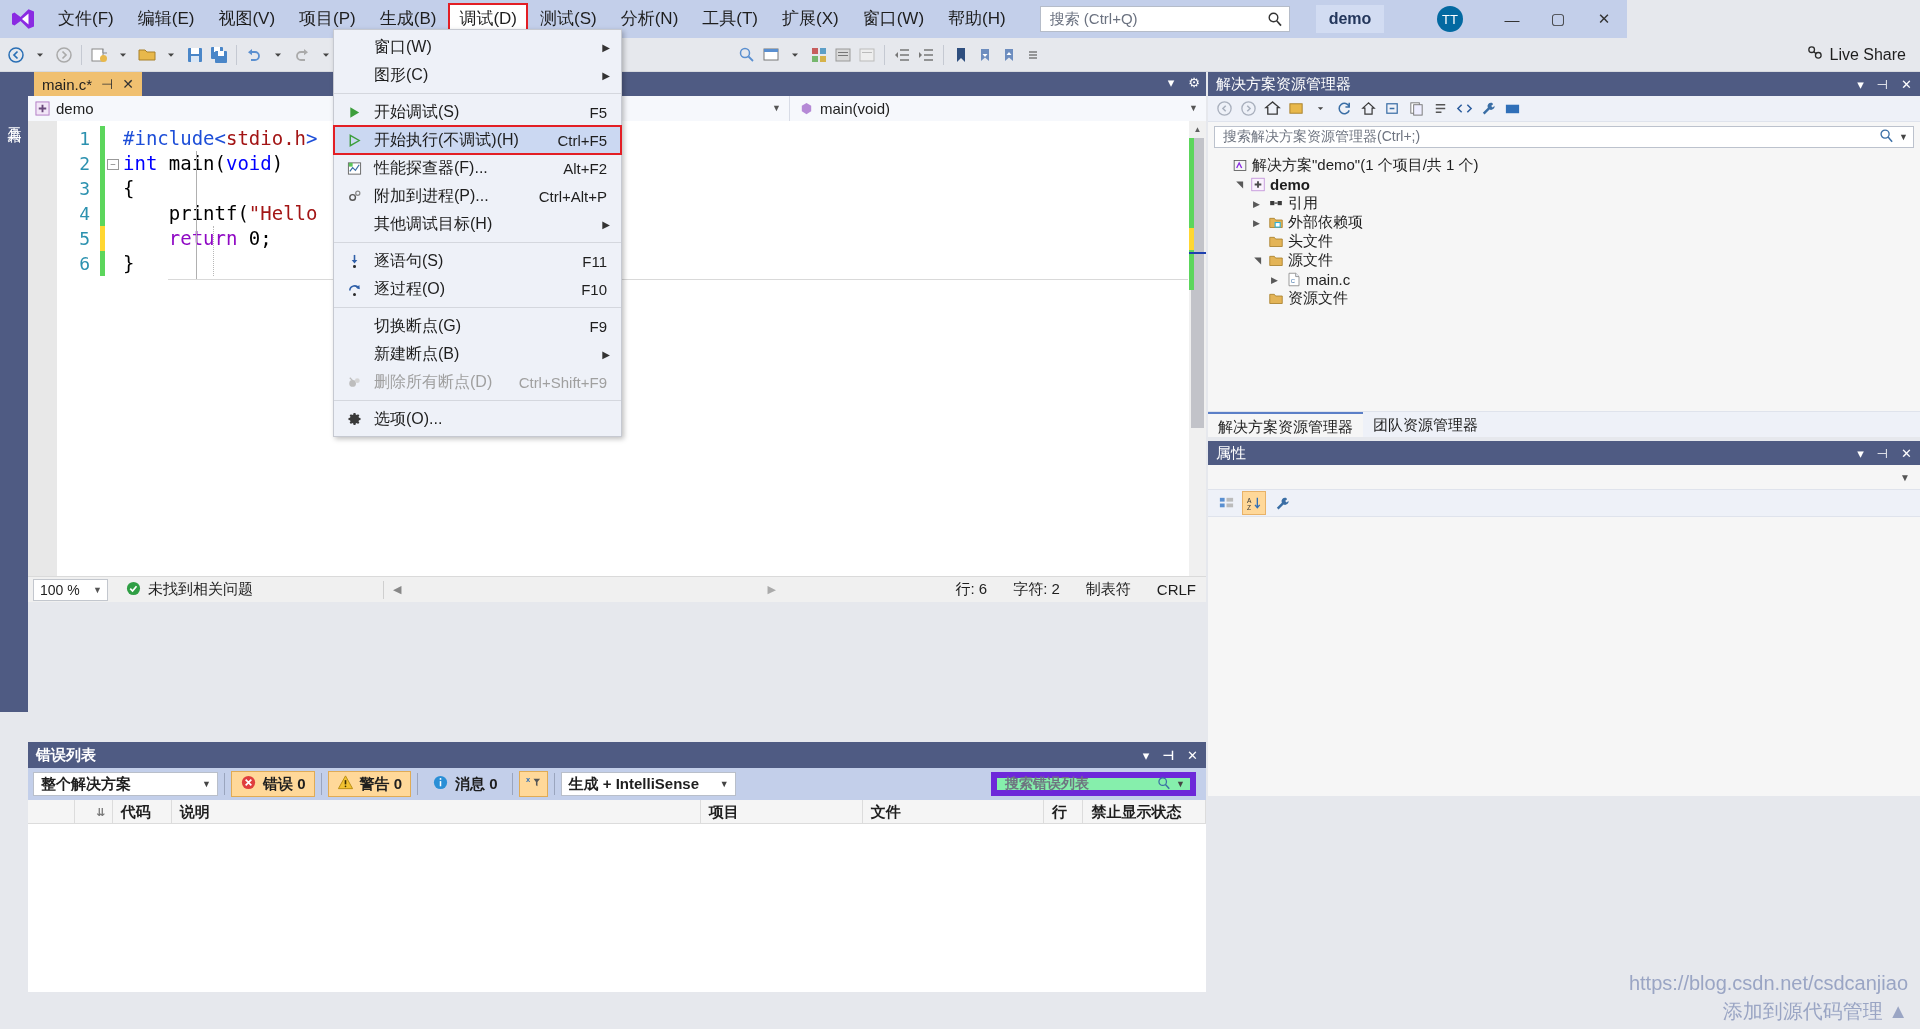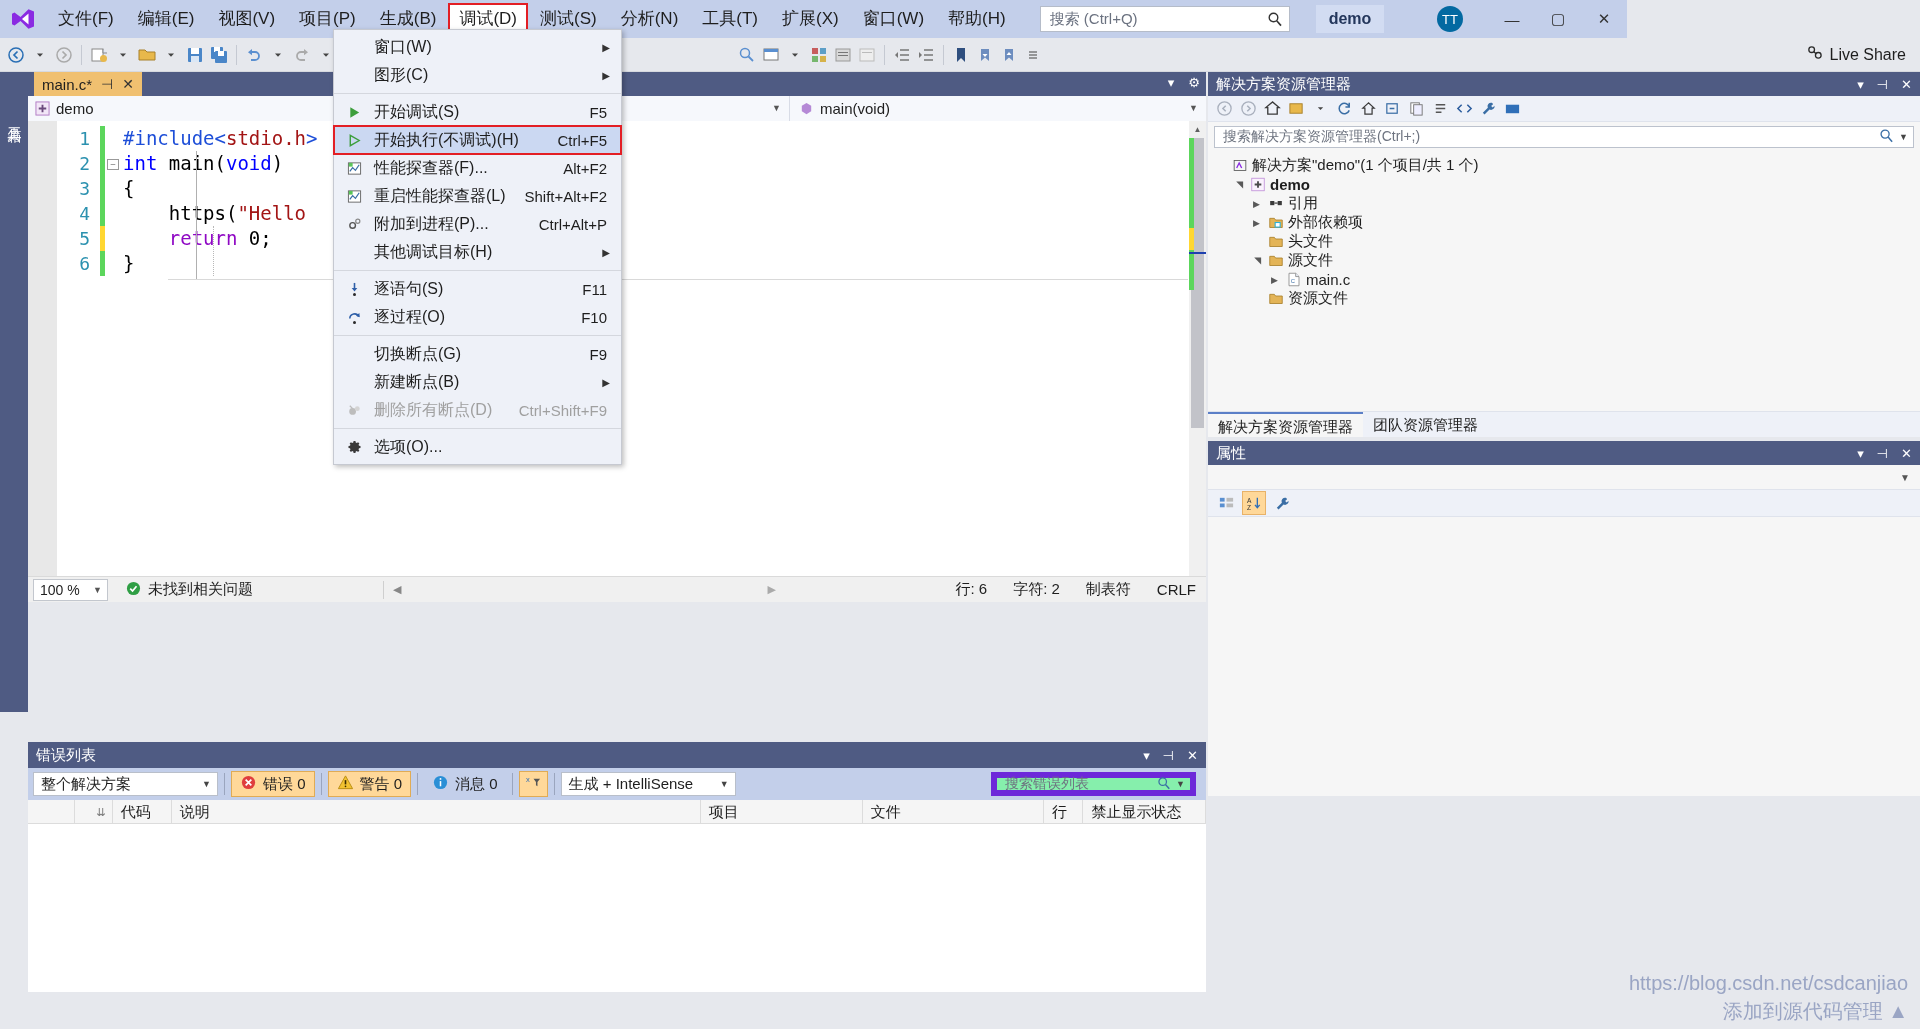--- a/index.html
+++ b/index.html
@@ -165,21 +165,21 @@
 
   
   .prop-panel { position:absolute; left:1208px; top:441px; width:712px; height:355px; background:#f6f6f6; }
   .prop-sub { height:24px; background:#f6f6f6; display:flex; align-items:center; justify-content:flex-end; padding-right:10px; }
   .prop-toolbar { height:28px; background:#eef1f8; display:flex; align-items:center; gap:4px; padding:0 6px;
      border-bottom:1px solid #dfe3ec; border-top:1px solid #dfe3ec;}
   .prop-tb { width:24px; height:24px; display:flex; align-items:center; justify-content:center; }
   .prop-tb.sel { background:#ffd899; border:1px solid #e8b268; }
 
   
-  .el-panel { position:absolute; left:28px; top:742px; width:1178px; height:250px; background:#fff; }
+  .el-panel { position:absolute; left:28px; top:742px; width:1178px; height:250px; background:#fff;font-weight:bold; }
   .el-head { height:26px; background:#4f5b83; color:#fff; display:flex; align-items:center; padding:0 8px; font-size:15px; }
   .el-toolbar { height:32px; background:#c3cfea; display:flex; align-items:center; gap:0; padding:0 5px; }
   .el-combo { width:185px; height:24px; background:#fff; border:1px solid #b9bfca; display:flex;
      align-items:center; padding-left:7px; font-size:15px; position:relative; }
   .el-combo .car { position:absolute; right:6px; font-size:9px; color:#444; }
   .el-sep { width:1px; height:22px; background:#9aa5be; margin:0 6px; }
   .el-btn { height:26px; display:flex; align-items:center; gap:6px; padding:0 8px; font-size:15px; }
   .el-btn.on { background:#ffd899; border:1px solid #e0ab55; }
   .el-btn.flat { background:transparent; }
   .el-search {
@@ -478,21 +478,21 @@
         <span class="car">▼</span>
       </div>
     </div>
 
     <div class="code-area">
       <div class="gutter-grey"></div>
       <div class="code-lines" id="codeLines">
           <div class="cl"><span class="lnum">1</span><span class="chg green"></span><span class="fold"></span><span class="ctxt"><span class="k-grey">#include</span><span class="k-grey">&lt;</span><span class="k-dred">stdio.h</span><span class="k-grey">&gt;</span></span></div>
           <div class="cl"><span class="lnum">2</span><span class="chg green"></span><span class="fold"><span style="border:1px solid #999;padding:0 2px;font-size:9px;line-height:9px;display:inline-block;">−</span></span><span class="ctxt"><span class="k-blue">int</span><span class="k-black"> main(</span><span class="k-blue">void</span><span class="k-black">)</span></span></div>
           <div class="cl"><span class="lnum">3</span><span class="chg green"></span><span class="fold"></span><span class="ctxt"><span class="k-black">{</span></span></div>
-          <div class="cl"><span class="lnum">4</span><span class="chg green"></span><span class="fold"></span><span class="ctxt"><span class="k-black">    https(</span><span class="k-dred">"Hello</span></span></div>
+          <div class="cl"><span class="lnum">4</span><span class="chg green"></span><span class="fold"></span><span class="ctxt"><span class="k-black">    printf(</span><span class="k-dred">"Hello</span></span></div>
           <div class="cl"><span class="lnum">5</span><span class="chg yellow"></span><span class="fold"></span><span class="ctxt"><span class="k-black">    </span><span class="k-purple">return</span><span class="k-black"> </span><span class="k-black">0</span><span class="k-black">;</span></span></div>
           <div class="cl"><span class="lnum">6</span><span class="chg green"></span><span class="fold"></span><span class="ctxt"><span class="k-black">}</span></span></div>
         </div>
       <div class="indentline" style="left:185px; top:105px; height:50px;"></div>
       <div class="blockline" style="left:168px; top:30px; height:128px;"></div>
       <div style="position:absolute; left:140px; top:158px; width:1020px; height:1px; background:#d9d9d9;"></div>
     </div>
 
     <div class="editor-vscroll">
       <div class="evs-arrow">▲</div>
@@ -869,31 +869,20 @@
             <path d="M3 11l3-4 3 3 4-6" fill="none" stroke="#3a6ea5" stroke-width="1.3"></path>
             <path d="M2 2h4v4H2z" fill="#5ac45a"></path>
           </svg>
         </span>
         <span class="lb">性能探查器(F)...</span>
         <span class="sc">Alt+F2</span>
       </div>
       <div class="dd-item">
         <span class="ic">
           <svg width="15" height="15" viewBox="0 0 16 16">
-            <rect x="1.5" y="2" width="13" height="12" fill="#fff" stroke="#666"></rect>
-            <path d="M3 11l3-4 3 3 4-6" fill="none" stroke="#3a6ea5" stroke-width="1.3"></path>
-            <path d="M2 2h4v4H2z" fill="#5ac45a"></path>
-          </svg>
-        </span>
-        <span class="lb">重启性能探查器(L)</span>
-        <span class="sc">Shift+Alt+F2</span>
-      </div>
-      <div class="dd-item">
-        <span class="ic">
-          <svg width="15" height="15" viewBox="0 0 16 16">
             <circle cx="6" cy="9" r="3" fill="none" stroke="#555" stroke-width="1.5"></circle>
             <circle cx="11.5" cy="4.5" r="2.2" fill="none" stroke="#888" stroke-width="1.3"></circle>
           </svg>
         </span>
         <span class="lb">附加到进程(P)...</span>
         <span class="sc">Ctrl+Alt+P</span>
       </div>
       <div class="dd-item">
         <span class="ic"></span>
         <span class="lb">其他调试目标(H)</span>

